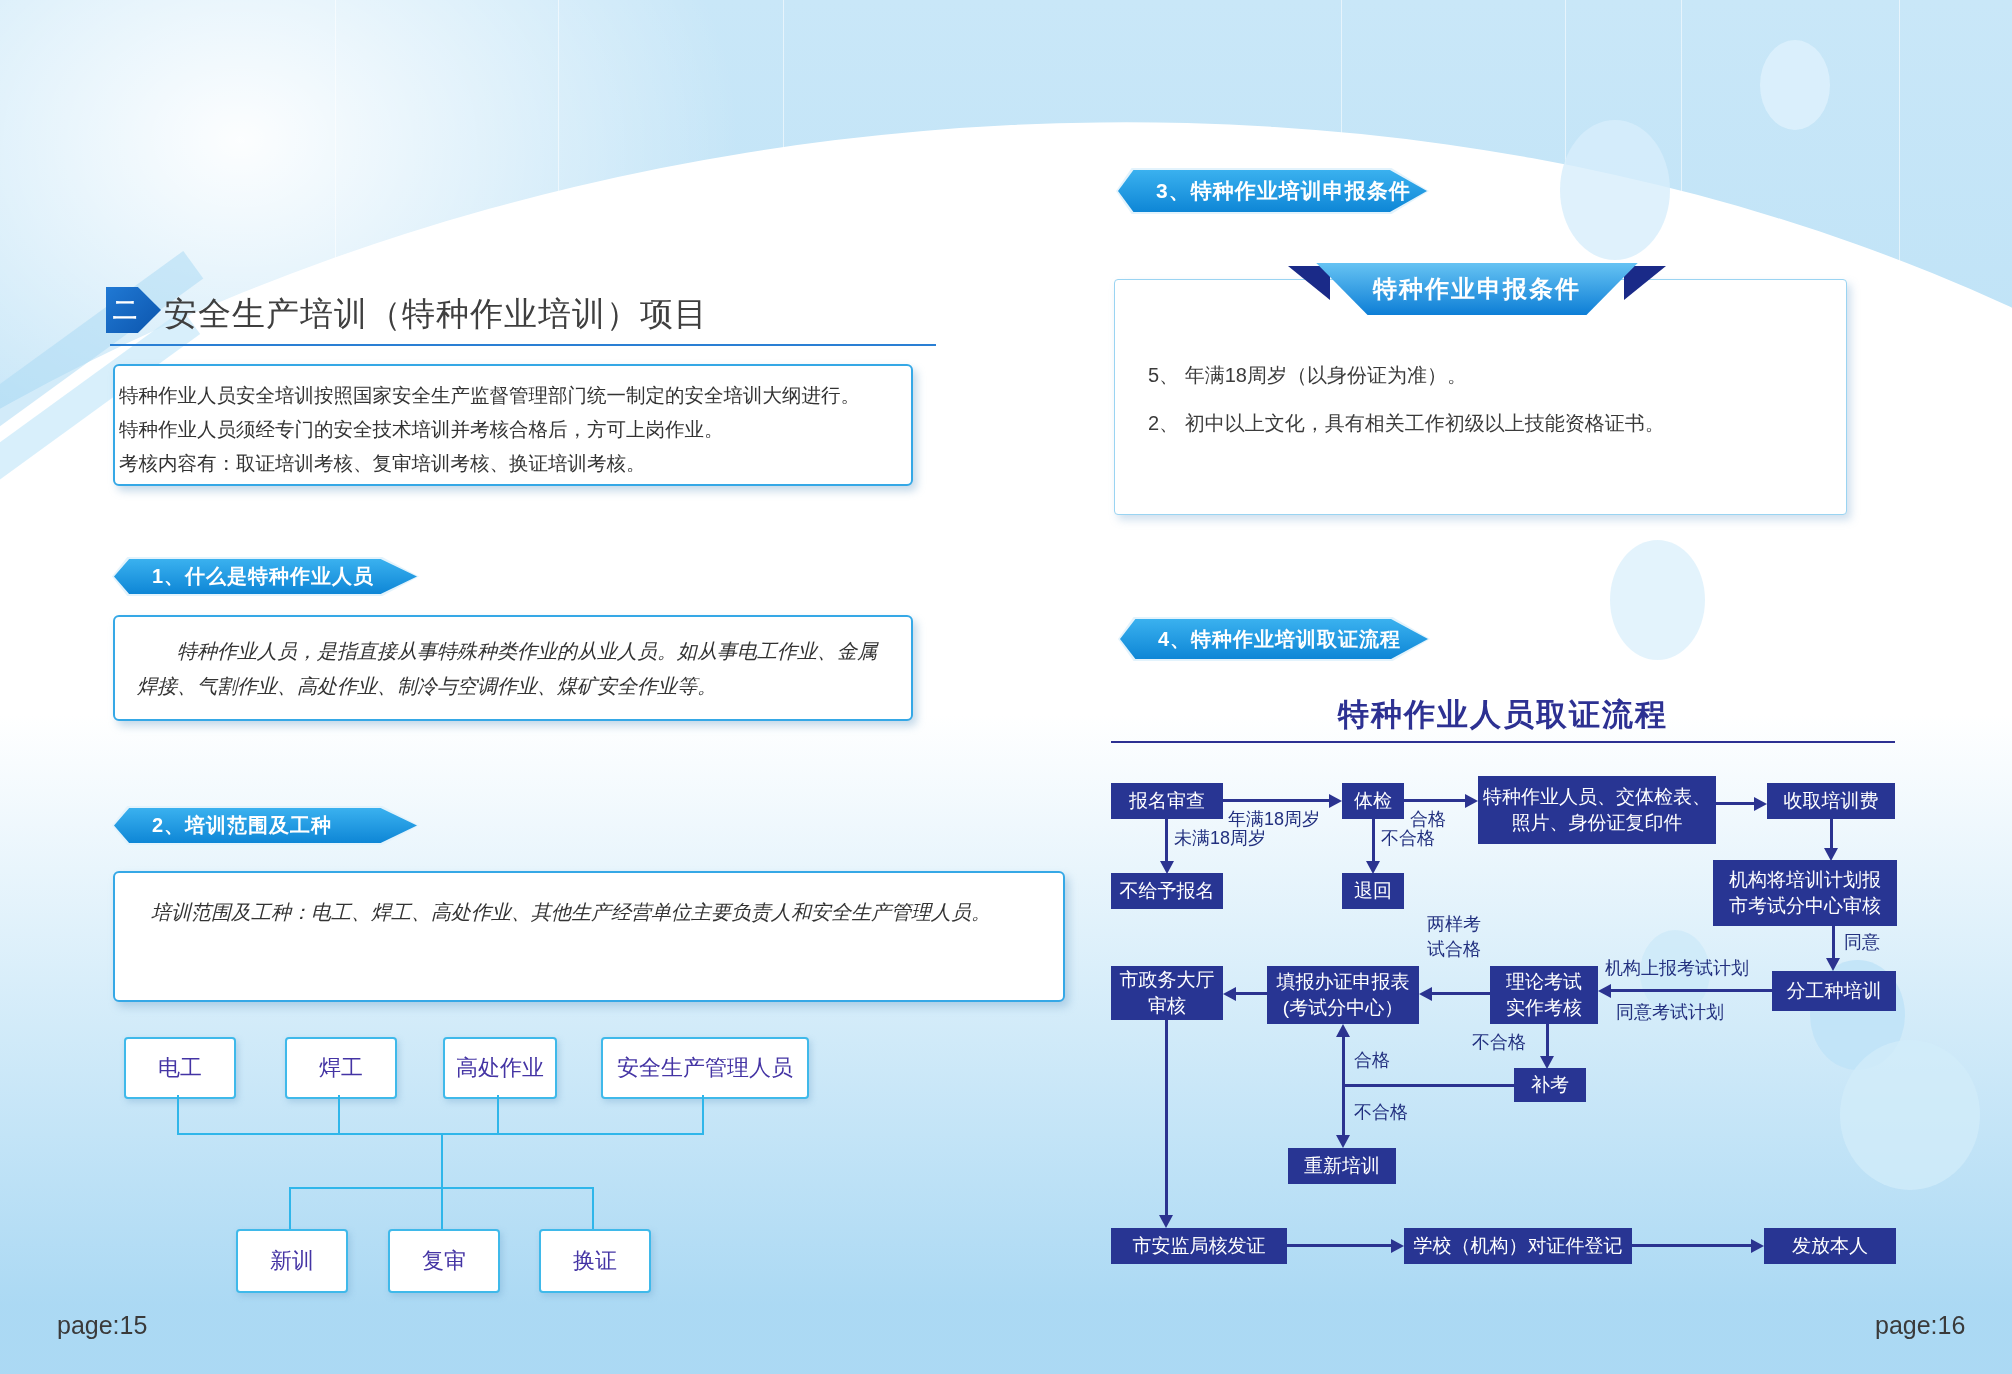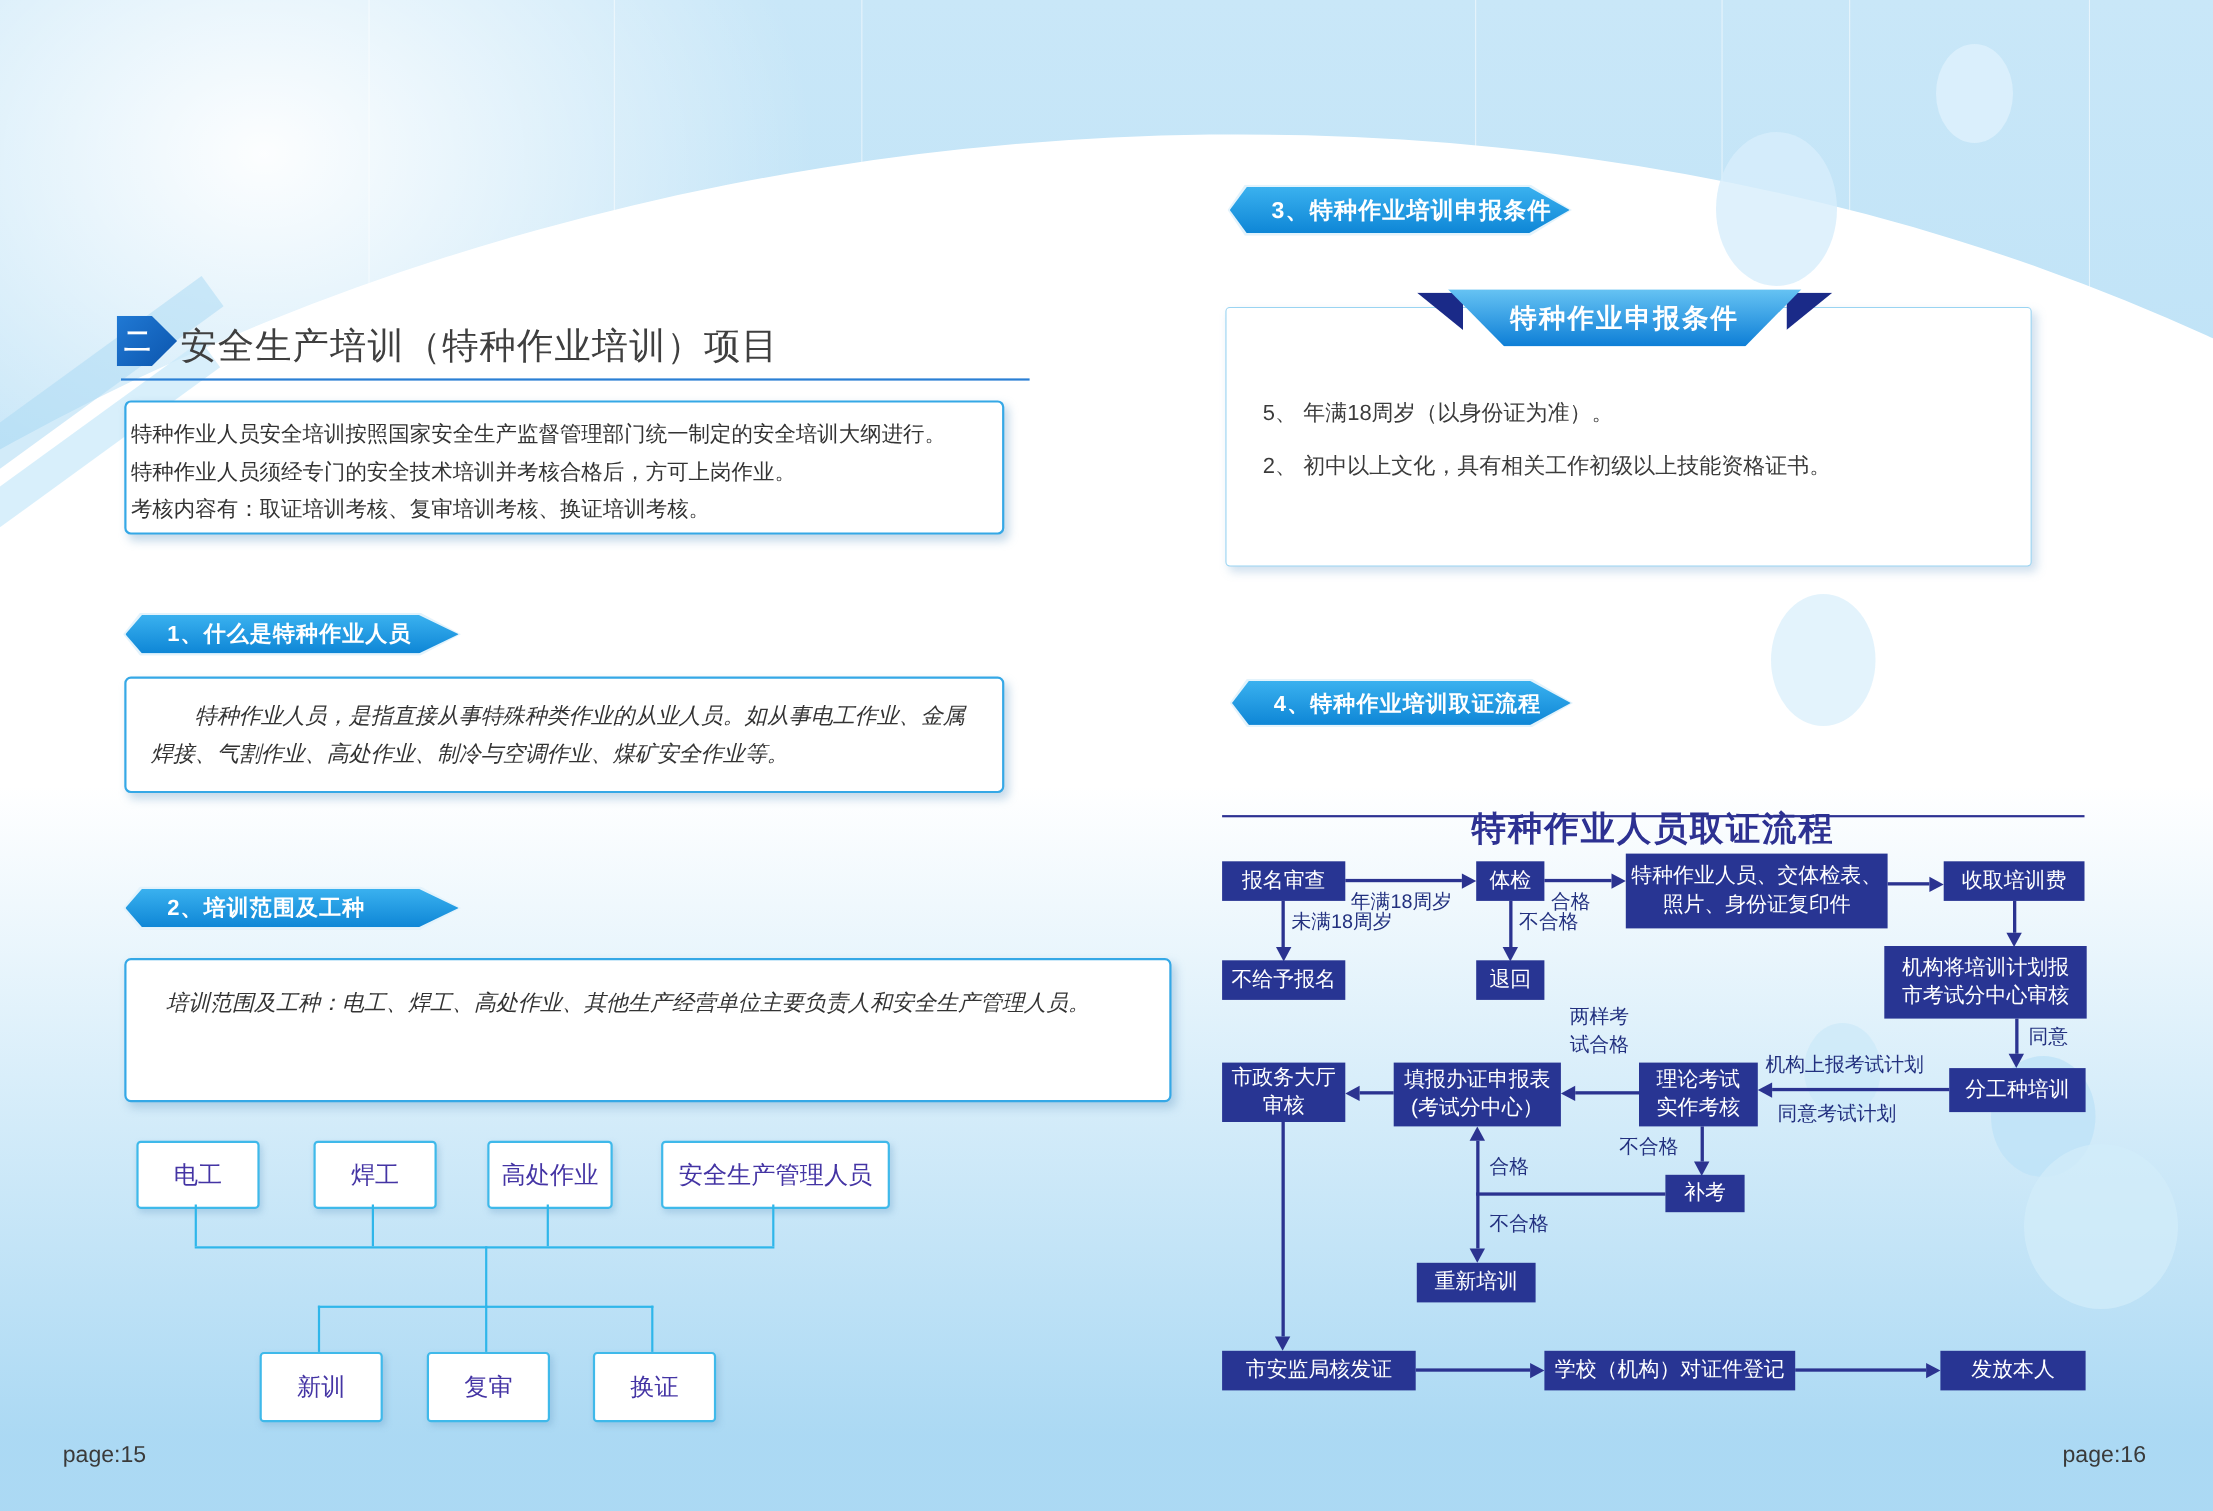--- a/index.html
+++ b/index.html
@@ -36,33 +36,33 @@
         clip-path:polygon(5% 0,88% 0,100% 50%,88% 100%,5% 100%,0 50%);
         background:linear-gradient(180deg,#3ab1ef 0%,#0e86d6 100%);
         display:flex;align-items:center;color:#fff;font-weight:bold;}
   .banner-txt{padding-left:38px;font-size:20px;letter-spacing:1px;white-space:nowrap;}
   .sec-box{box-sizing:border-box;font-size:20px;font-style:italic;}
   .obox{background:#fff;border:2px solid #3fb9ea;border-radius:4px;
         box-shadow:2px 3px 6px rgba(110,160,200,.35);
         display:flex;align-items:center;justify-content:center;
         color:#4434a4;font-size:22px;font-weight:500;white-space:nowrap;}
   .cline{background:#2fb6ea;}
-  .pagenum{font-size:21px;color:#3a3a3a;text-align:right;}
+  .pagenum{font-size:25px;color:#3a3a3a;text-align:right;}
   
   .cond-box{left:1114px;top:279px;width:731px;height:234px;background:#fff;
         border:1px solid #9ad4f2;border-radius:4px;box-shadow:4px 5px 9px rgba(120,165,205,.35);}
   .ribbon-fold{background:#1a2a88;}
   .ribbon{left:1306px;top:263px;width:342px;height:52px;
         clip-path:polygon(3% 0,97% 0,82% 100%,18% 100%);
         background:linear-gradient(180deg,#66c3f3 0%,#0d7ed6 100%);
         display:flex;align-items:center;justify-content:center;
         color:#fff;font-size:24px;font-weight:bold;letter-spacing:2px;}
   .cond-item{left:1148px;font-size:20px;color:#3b3b3b;white-space:nowrap;}
   .flow-title{left:1111px;top:694px;width:784px;text-align:center;
-        font-size:31px;font-weight:bold;color:#2d3192;letter-spacing:2px;margin-top:39px;}
+        font-size:31px;font-weight:bold;color:#2d3192;letter-spacing:2px;}
   .flow-underline{left:1111px;top:741px;width:784px;height:2px;background:#2d3192;}
   #flow{left:1100px;top:760px;width:812px;height:520px;}
   .node{position:absolute;background:#283593;color:#fff;font-size:19px;line-height:1.35;
         display:flex;align-items:center;justify-content:center;text-align:center;
         white-space:pre-line;box-sizing:border-box;padding:2px;}
   .lbl{position:absolute;color:#22307f;font-size:18px;white-space:pre-line;line-height:25px;}
   .hl{position:absolute;height:3px;background:#2b3390;}
   .vl{position:absolute;width:3px;background:#2b3390;}
   .ah{position:absolute;width:0;height:0;}
   .ah-r{border-top:7px solid transparent;border-bottom:7px solid transparent;border-left:13px solid #2b3390;}

